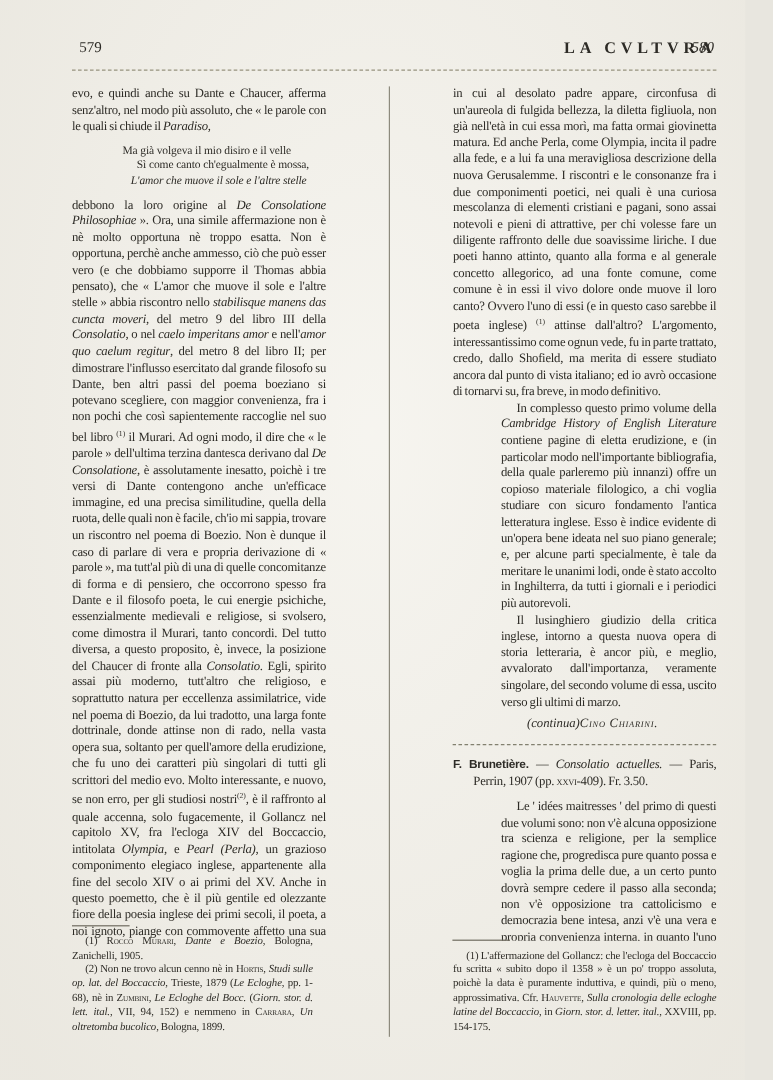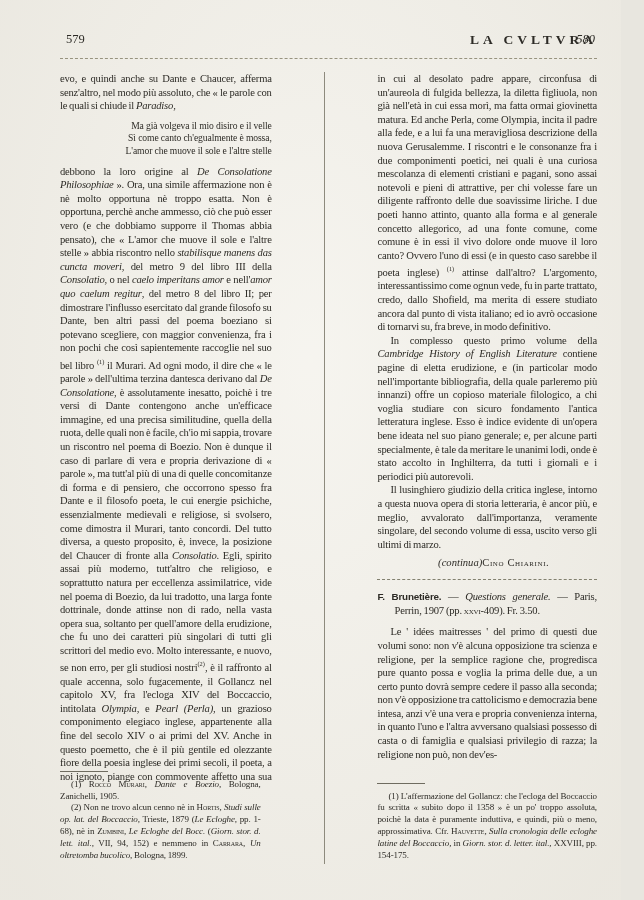--- a/index.html
+++ b/index.html
@@ -58,46 +58,45 @@
   .bodytext, .bib, .fn {
     text-align: justify;
     hyphens: none;
   }
   .bodytext {
     font-size: 10.6px;
     line-height: 13.6px;
     letter-spacing: -0.2px;
     word-spacing: -0.6px;
   }
-  .indent { text-indent: 13px; }
+  .indent { text-indent: 13px; margin-left: 40px; }
   .i { font-style: italic; }
   .b { font-weight: bold; margin-top: 11px; }
   .sc { font-variant: small-caps; }
   .sans { font-family: "Liberation Sans", sans-serif; font-size: 0.93em; }
   .sup { vertical-align: super; font-size: 0.6em; letter-spacing: 0; }
 
   .verse {
     margin: 7px 0 7px 42px;
     font-size: 9.6px;
     line-height: 12.6px;
     letter-spacing: -0.1px;
-    text-align: right;
   }
   .verse .verse-line:nth-child(2) { margin-left: 12px; }
-  .verse .verse-line:nth-child(3) { margin-left: 7px; }
+  .verse .verse-line:nth-child(3) { margin-left: 7px; font-style: italic; }
 
   .sig {
     margin-top: 5px;
     display: flex;
     justify-content: center;
     font-size: 10.6px;
     line-height: 14px;
   }
   .sig .cont { font-style: italic; margin-left: 13px; }
-  .sig .auth { font-variant: small-caps; letter-spacing: 0.6px; margin-right: 0; }
+  .sig .auth { font-variant: small-caps; letter-spacing: 0.6px; margin-right: 0; font-style: italic; }
 
   .sect-div {
     margin: 9px 0 10px;
     border-top: 1px dashed #82806f;
     height: 0;
   }
   .bib {
     font-size: 10.6px;
     line-height: 14px;
     letter-spacing: -0.2px;
@@ -157,21 +156,21 @@
     <div class="col col-r">
       <div class="col-body">
         <p class="bodytext"><span>in cui al desolato padre appare, circonfusa di un'aureola di fulgida bellezza, la diletta figliuola, non già nell'età in cui essa morì, ma fatta ormai giovinetta matura. Ed anche Perla, come Olympia, incita il padre alla fede, e a lui fa una meravigliosa descrizione della nuova Gerusalemme. I riscontri e le consonanze fra i due componimenti poetici, nei quali è una curiosa mescolanza di elementi cristiani e pagani, sono assai notevoli e pieni di attrattive, per chi volesse fare un diligente raffronto delle due soavissime liriche. I due poeti hanno attinto, quanto alla forma e al generale concetto allegorico, ad una fonte comune, come comune è in essi il vivo dolore onde muove il loro canto? Ovvero l'uno di essi (e in questo caso sarebbe il poeta inglese) </span><span class="sup">(1)</span><span> attinse dall'altro? L'argomento, interessantissimo come ognun vede, fu in parte trattato, credo, dallo Shofield, ma merita di essere studiato ancora dal punto di vista italiano; ed io avrò occasione di tornarvi su, fra breve, in modo definitivo.</span></p>
         <p class="bodytext indent"><span>In complesso questo primo volume della </span><span class="i">Cambridge History of English Literature</span><span> contiene pagine di eletta erudizione, e (in particolar modo nell'importante bibliografia, della quale parleremo più innanzi) offre un copioso materiale filologico, a chi voglia studiare con sicuro fondamento l'antica letteratura inglese. Esso è indice evidente di un'opera bene ideata nel suo piano generale; e, per alcune parti specialmente, è tale da meritare le unanimi lodi, onde è stato accolto in Inghilterra, da tutti i giornali e i periodici più autorevoli.</span></p>
         <p class="bodytext indent"><span>Il lusinghiero giudizio della critica inglese, intorno a questa nuova opera di storia letteraria, è ancor più, e meglio, avvalorato dall'importanza, veramente singolare, del secondo volume di essa, uscito verso gli ultimi di marzo.</span></p>
         <div class="sig">
           <span class="cont">(continua)</span>
           <span class="auth">Cino Chiarini.</span>
         </div>
         <div class="sect-div"></div>
-        <p class="bib"><span class="b sans">F. Brunetière.</span><span> — </span><span class="i">Questions generale.</span><span> — Paris, Perrin, 1907 (pp. </span><span class="sc">xxvi</span><span>-409). Fr. 3.50.</span></p>
+        <p class="bib"><span class="b sans">F. Brunetière.</span><span> — </span><span class="i">Consolatio actuelles.</span><span> — Paris, Perrin, 1907 (pp. </span><span class="sc">xxvi</span><span>-409). Fr. 3.50.</span></p>
         <p class="bodytext indent review"><span>Le ' idées maitresses ' del primo di questi due volumi sono: non v'è alcuna opposizione tra scienza e religione, per la semplice ragione che, progredisca pure quanto possa e voglia la prima delle due, a un certo punto dovrà sempre cedere il passo alla seconda; non v'è opposizione tra cattolicismo e democrazia bene intesa, anzi v'è una vera e propria convenienza interna, in quanto l'uno e l'altra avversano qualsiasi possesso di casta o di famiglia e qualsiasi privilegio di razza; la religione non può, non dev'es-</span></p>
       </div>
       <div class="col-foot">
         <div class="fn-sep"></div>
         <p class="fn"><span>(1) L'affermazione del Gollancz: che l'ecloga del Boccaccio fu scritta « subito dopo il 1358 » è un po' troppo assoluta, poichè la data è puramente induttiva, e quindi, più o meno, approssimativa. Cfr. </span><span class="sc">Hauvette</span><span>, </span><span class="i">Sulla cronologia delle ecloghe latine del Boccaccio</span><span>, in </span><span class="i">Giorn. stor. d. letter. ital.</span><span>, XXVIII, pp. 154-175.</span></p>
       </div>
     </div>
 
   </div>
 </div>

